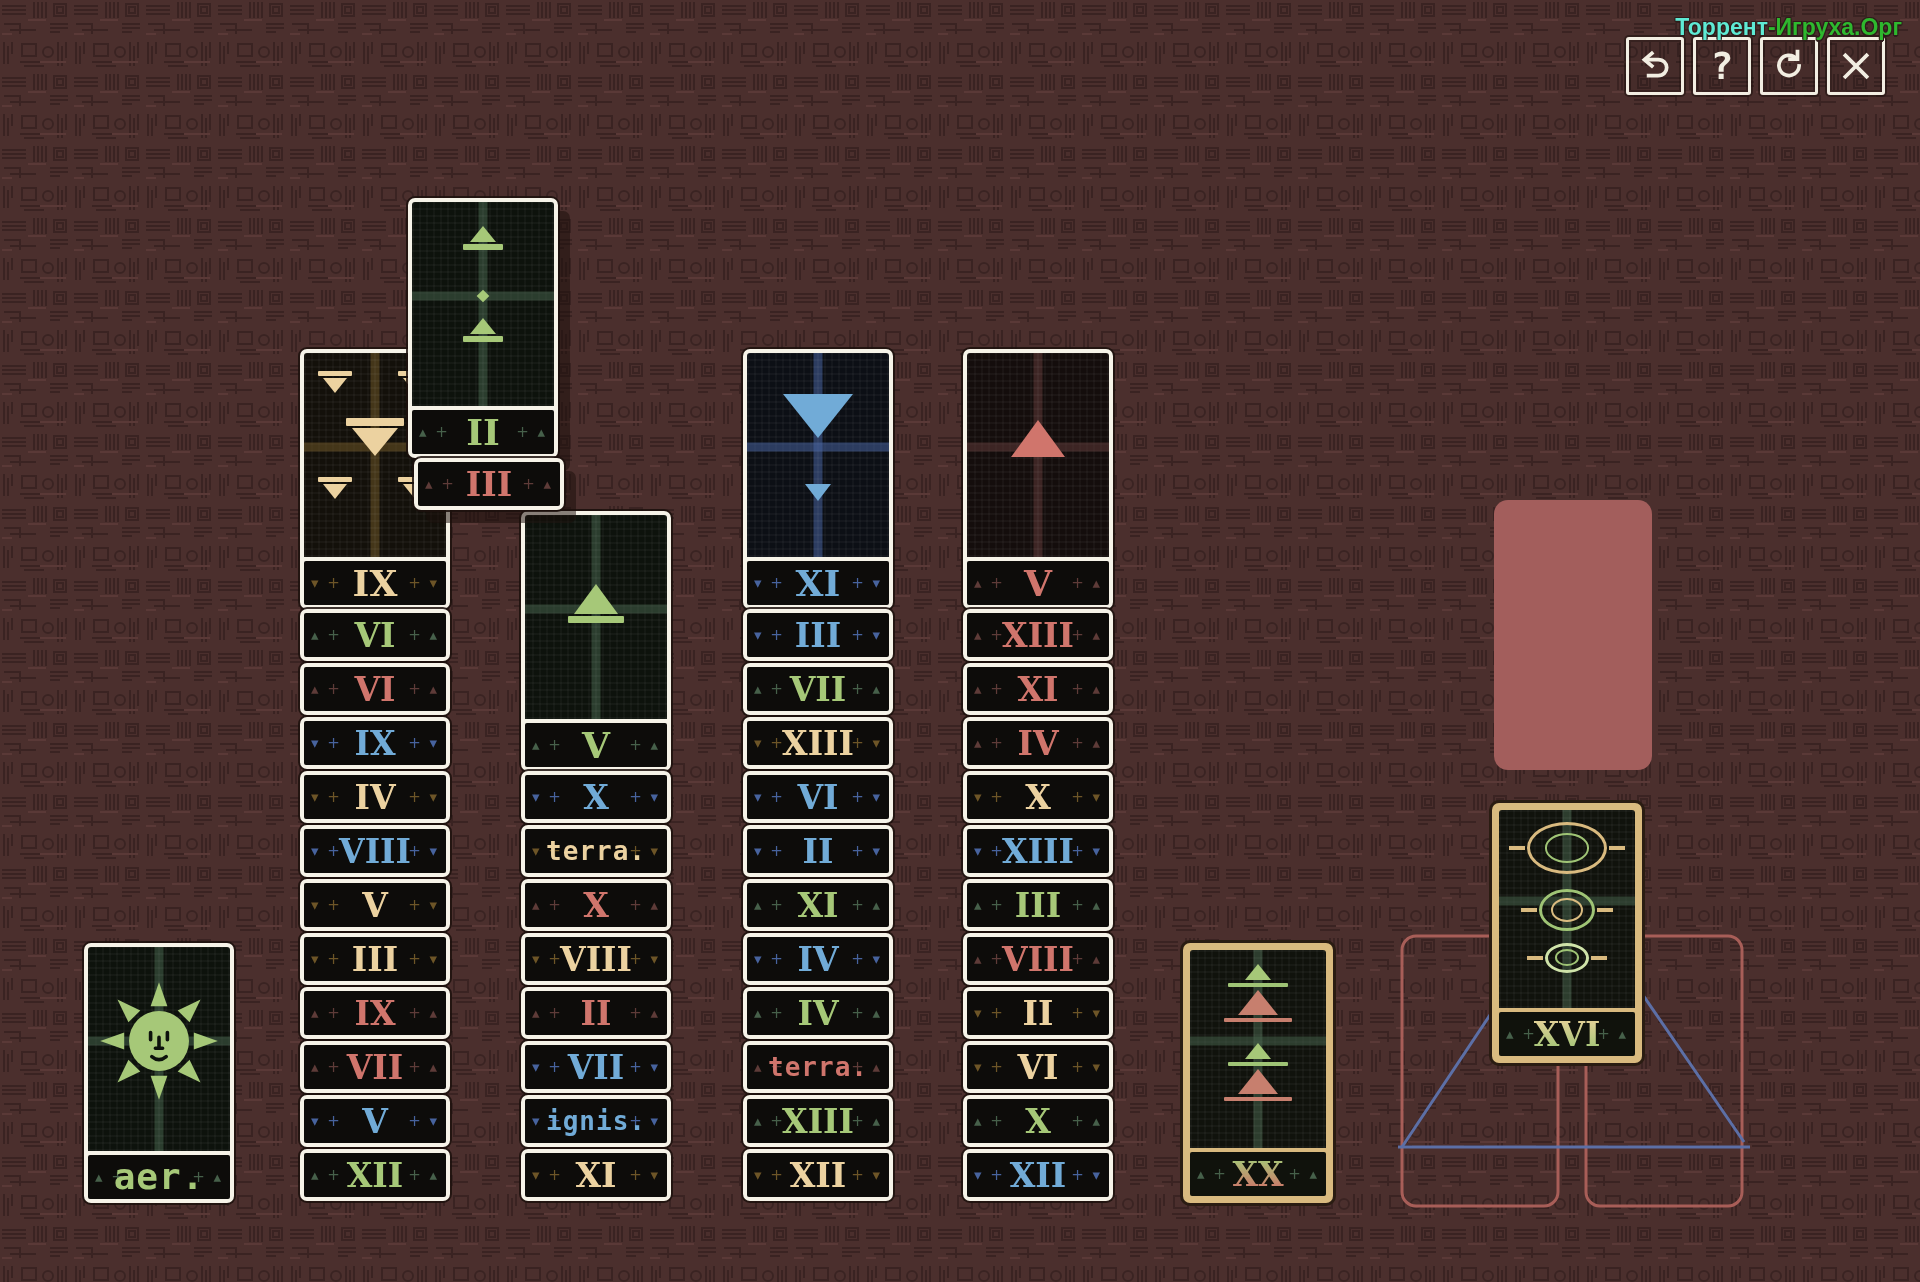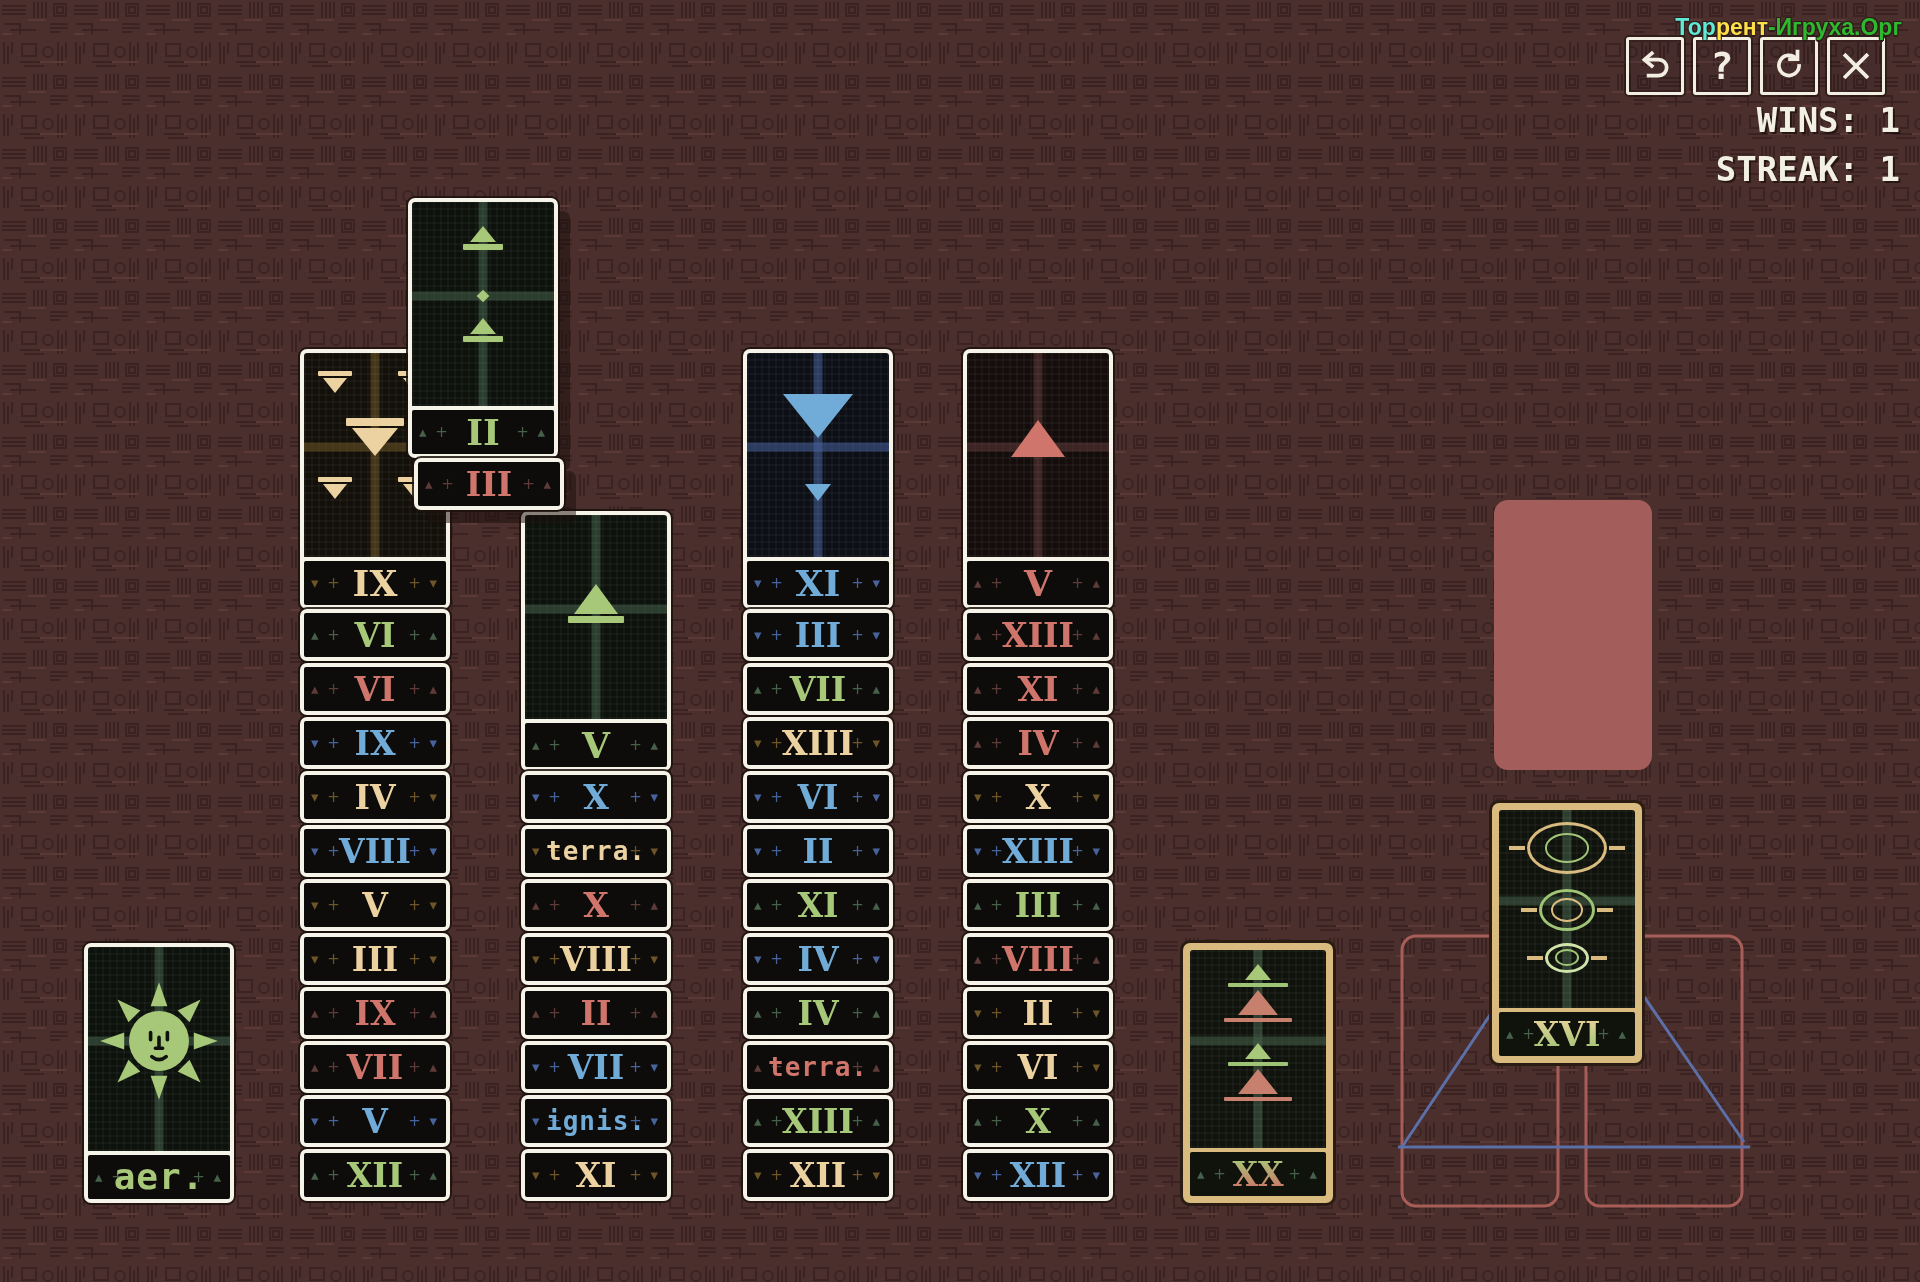--- a/index.html
+++ b/index.html
@@ -4,21 +4,21 @@
 <style>
   html,body{margin:0;padding:0;background:#2a1a18;}
   #screen{position:relative;width:1920px;height:1282px;overflow:hidden;background:#4b2f2d;
           font-family:"DejaVu Sans",sans-serif;}
   #bgsvg{position:absolute;inset:0;z-index:0;}
 
   
   .watermark{position:absolute;top:14px;right:18px;z-index:50;font-family:"Liberation Sans",sans-serif;
     font-weight:bold;font-size:23px;letter-spacing:0;
     text-shadow:1px 1px 0 #2e1d1b,-1px -1px 0 #2e1d1b,1px -1px 0 #2e1d1b,-1px 1px 0 #2e1d1b,0 2px 0 #2e1d1b;}
-  .wm-white{color:#5eead4}.wm-red{color:#fde047}.wm-green{color:#2eb82e}
+  .wm-white{color:#5eead4}.wm-red{color:#5eead4}.wm-green{color:#2eb82e}
   .toolbar{position:absolute;top:37px;right:35px;z-index:45;display:flex;gap:9px;}
   .tbtn{width:58px;height:58px;box-sizing:border-box;border:3px solid #f2eee2;border-radius:3px;
         background:rgba(15,8,7,.08);display:flex;align-items:center;justify-content:center;
         box-shadow:0 0 0 2px rgba(30,16,13,.55), inset 0 0 0 2px rgba(30,16,13,.35);cursor:pointer;}
   .tbtn svg{display:block}
   .tbtn .qmark{font-family:"DejaVu Sans Mono",monospace;font-weight:bold;font-size:38px;color:#f2eee2;line-height:1;}
   .hud{position:absolute;top:96px;right:20px;z-index:45;text-align:right;color:#f2efe3;
        font-family:"DejaVu Sans Mono",monospace;font-weight:bold;font-size:34px;line-height:1.45;
        text-shadow:2px 2px 0 rgba(30,16,13,.8);}
 
@@ -139,24 +139,20 @@
     </div>
     <div class="tbtn">
       <span>
         <svg width="34" height="34" viewBox="0 0 32 32" fill="none" stroke="#f2eee2" stroke-width="3.5" stroke-linecap="square">
           <path d="M6 6 L26 26 M26 6 L6 26"></path>
         </svg>
       </span>
     </div>
   </div>
 
-  <div class="hud">
-    <div>WINS: 1</div>
-    <div>STREAK: 1</div>
-  </div>
 
   <div class="free-cell" id="free-cell" style="left: 1494px; top: 500px; width: 158px; height: 270px; background: rgb(163, 94, 92);"></div>
 
   <svg id="foundation-svg" width="370" height="345" viewBox="0 0 370 345">
     <rect x="12" y="56" width="156" height="270" rx="14" fill="none" stroke="#a85e58" stroke-width="3"></rect>
     <rect x="196" y="56" width="156" height="270" rx="14" fill="none" stroke="#a85e58" stroke-width="3"></rect>
     <path d="M12 267 L182 12 L354 262" fill="none" stroke="#5c6fa6" stroke-width="3"></path>
     <path d="M8 267 H360" fill="none" stroke="#5c6fa6" stroke-width="3"></path>
   </svg>
 

